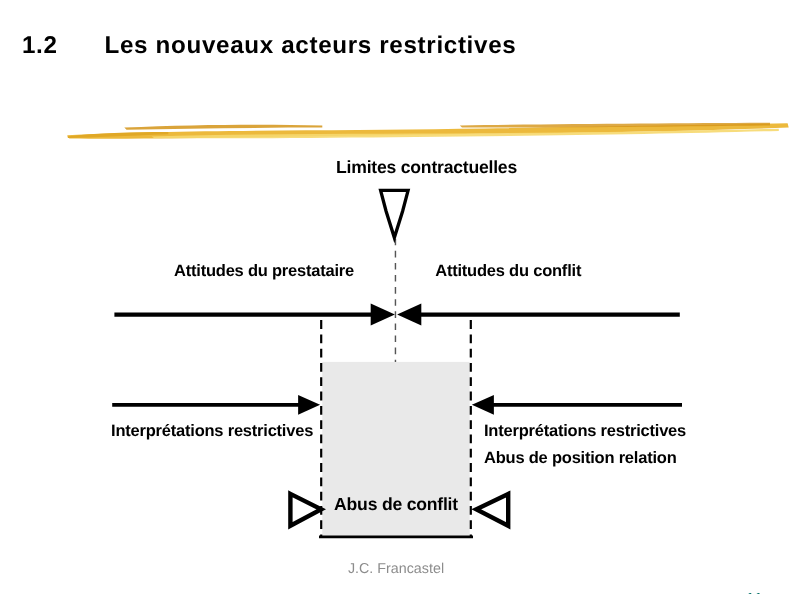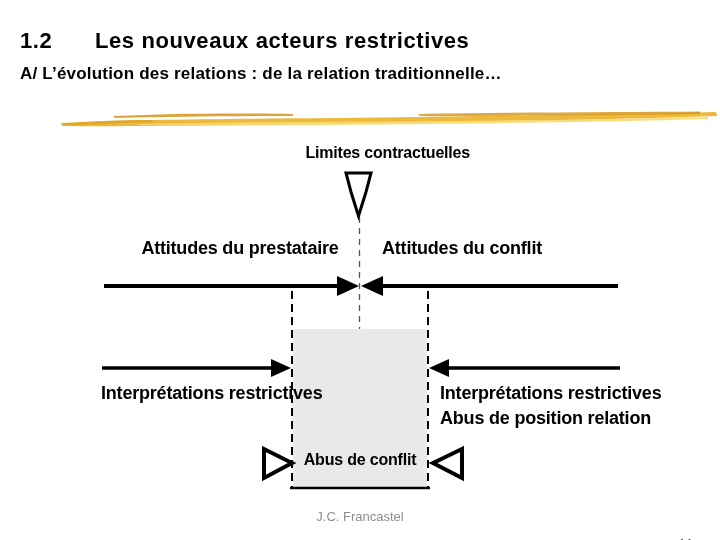--- a/index.html
+++ b/index.html
@@ -13,21 +13,21 @@
   }
   .title-row .num { width:75px; flex:0 0 auto; }
   .subtitle {
     position:absolute; left:20px; top:64px;
     font-weight:bold; font-size:17px; letter-spacing:0.2px; color:#000;
   }
   svg.marker { position:absolute; left:58px; top:104px; }
   svg.diagram-svg { position:absolute; left:0; top:0; }
   .lbl {
     position:absolute; font-weight:bold; color:#000;
-    font-size:18px; letter-spacing:-0.2px; white-space:nowrap;
+    font-size:15px; letter-spacing:-0.2px; white-space:nowrap;
   }
   .lbl-limites { left:250px; top:144px; width:220px; text-align:right; font-size:16px; }
   .lbl-prestataire { left:130px; top:238px; width:220px; text-align:center; }
   .lbl-client { left:378px; top:238px; width:168px; text-align:center; }
   .lbl-interp-left { left:101px; top:383px; }
   .lbl-interp-right { left:440px; top:383px; }
   .lbl-abus { left:440px; top:408px; }
   .lbl-zone { left:293px; top:451px; width:134px; text-align:center; font-size:16px; }
   .footer-author {
     position:absolute; left:0; top:509px; width:720px; text-align:center;
@@ -40,21 +40,20 @@
 </head>
 <body>
 
 <div id="slide">
 
   <div class="title-row">
     <span class="num">1.2</span>
     <span>Les nouveaux acteurs restrictives</span>
   </div>
 
-  <div class="subtitle">A/ L’évolution des relations : de la relation traditionnelle…</div>
 
   <svg class="marker" width="662" height="30" viewBox="0 0 662 30">
     <path d="M3 19 C 100 14, 240 15, 360 13 C 480 11, 580 10, 658 8 L 659 12 C 570 15, 470 17, 350 18 C 230 19.5, 100 23, 5 22 Z" fill="#ecb93c"></path>
     <path d="M3 20 C 30 17, 60 16, 95 16 L 95 18 C 58 19.5, 26 21, 4 21.5 Z" fill="#e0a826"></path>
     <path opacity="0.85" d="M55 12 C 120 9, 185 9, 235 10 L 235 12 C 172 12, 112 13, 57 14 Z" fill="#d49417"></path>
     <path opacity="0.8" d="M360 10 C 450 8.5, 560 8, 642 7.5 L 642 10 C 562 11, 462 12, 362 12 Z" fill="#d49417"></path>
     <path opacity="0.9" d="M80 20 C 200 17, 330 18, 450 16.5 C 540 15.5, 610 14, 650 13 L 650 15 C 560 17.5, 440 19.5, 320 20.5 C 220 21.5, 130 22, 82 21.5 Z" fill="#f6d86e"></path>
   </svg>
 
   <svg class="diagram-svg" width="720" height="540" viewBox="0 0 720 540">

